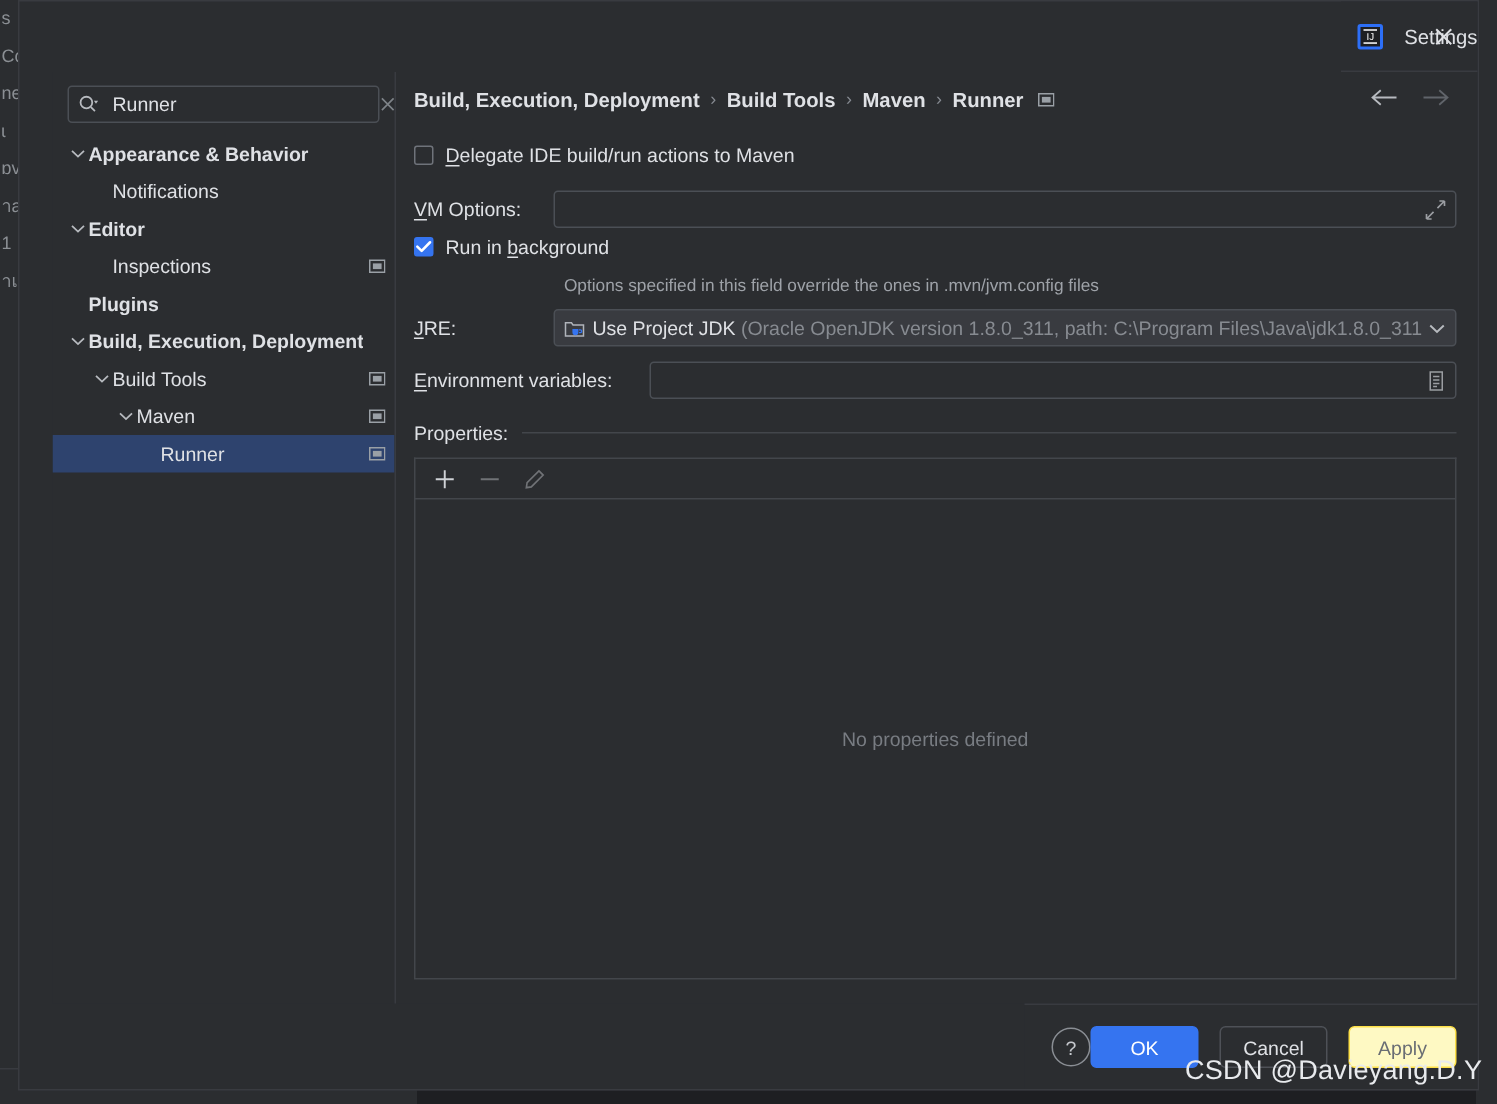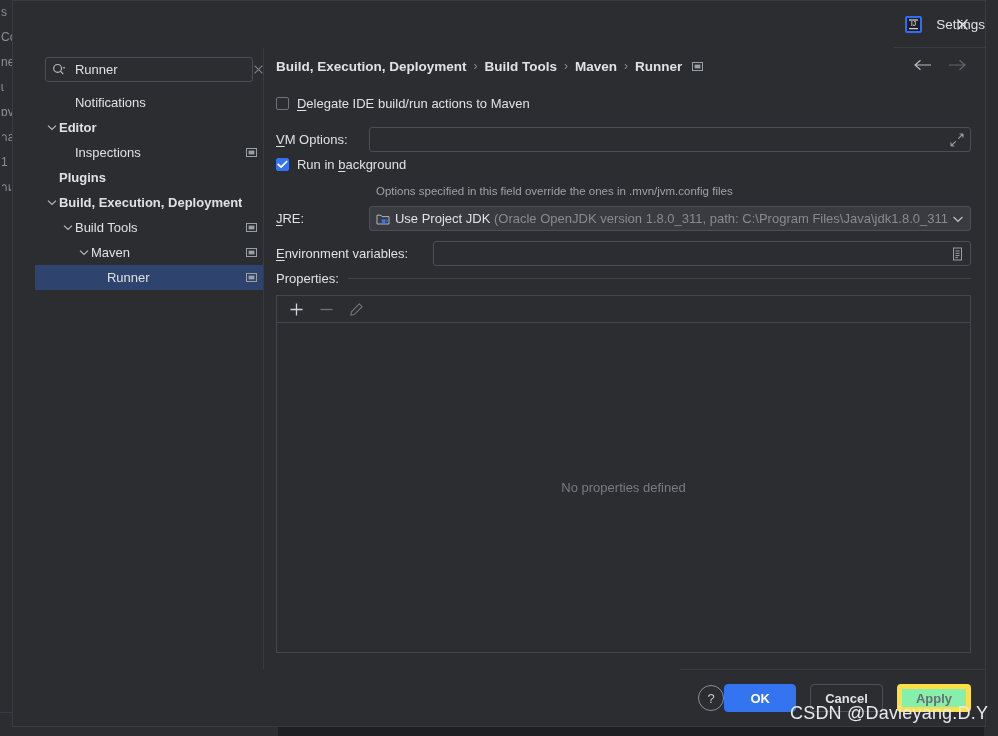--- a/index.html
+++ b/index.html
@@ -94,44 +94,44 @@
   .hint{font-size:11.5px;color:#9ea2a8;margin:6px 0 0 100px;}
 
   .combo{flex:1 1 auto;height:25px;border:1px solid #4b4f55;border-radius:3px;background:#393b40;
     display:flex;align-items:center;box-sizing:border-box;padding:0 6px 0 6px;min-width:0;cursor:pointer;}
   .combo .jdk-icon{flex:0 0 auto;display:flex;align-items:center;margin-right:5px;}
   .combo .combo-text{flex:1 1 auto;white-space:nowrap;overflow:hidden;text-overflow:ellipsis;font-size:13px;}
   .combo .combo-text .primary{color:#dfe1e5;}
   .combo .combo-text .secondary{color:#878b91;}
   .combo .chev{flex:0 0 auto;margin-left:4px;display:flex;align-items:center;}
 
-  .sect-row{display:flex;align-items:center;margin-top:4px;}
+  .sect-row{display:flex;align-items:center;margin-top:14px;}
   .sect-title{font-size:13px;color:#dfe1e5;white-space:nowrap;}
   .sect-line{flex:1 1 auto;height:1px;background:#43464b;margin-left:9px;}
 
   .props-wrap{margin-top:9px;display:flex;flex-direction:column;flex:1 1 auto;min-height:0;}
   .props-toolbar{height:27px;flex:0 0 27px;border:1px solid #43464b;border-bottom:0;background:#2b2d30;
     display:flex;align-items:center;padding-left:8px;gap:6px;box-sizing:border-box;}
   .tb-btn{width:24px;height:22px;display:flex;align-items:center;justify-content:center;border-radius:3px;cursor:pointer;}
   .tb-btn.disabled{opacity:.42;cursor:default;}
   .props-table{flex:1 1 auto;border:1px solid #43464b;background:#2b2d30;display:flex;
     align-items:center;justify-content:center;min-height:0;}
   .empty-text{color:#787c82;font-size:13px;}
 
   
   .bottom-bar{height:56px;flex:0 0 56px;border-top:1px solid #393b40;background:#2b2d30;
     display:flex;align-items:center;padding:0 14px 0 18px;position:relative;}
   .help-btn{width:24px;height:24px;border-radius:50%;border:1px solid #8a8e94;display:flex;
     align-items:center;justify-content:center;font-size:13px;color:#c6c9ce;cursor:pointer;}
-  .btns{margin-left:auto;display:flex;align-items:flex-start;gap:14px;font-weight:bold;}
+  .btns{margin-left:auto;display:flex;align-items:flex-start;gap:14px;}
   .btn{min-width:72px;height:28px;border-radius:4px;font-size:13px;display:flex;
     align-items:center;justify-content:center;box-sizing:border-box;cursor:pointer;padding:0 14px;}
   .btn-default{background:#3574f0;color:#ffffff;border:1px solid #3574f0;}
   .btn-normal{background:#2b2d30;color:#dfe1e5;border:1px solid #4e5157;}
-  .btn-disabled{background:#86efac;color:#6a6e74;border:5px solid #fde047;cursor:default;}
+  .btn-disabled{background:#fef9c3;color:#6a6e74;border:1px solid #fde047;cursor:default;}
 
   
   .watermark{position:absolute;left:790px;top:703px;font-size:18px;color:#e8eaed;
      font-family:"Liberation Sans",sans-serif;white-space:nowrap;letter-spacing:.2px;}
 </style>
 </head>
 <body>
 
 <div id="ide-bg">
   <div class="bg-strip"></div>
@@ -200,20 +200,28 @@
           </span>
           <input class="search-input" type="text" value="Runner" style="">
           <span class="search-clear">
             <svg width="11" height="11" viewBox="0 0 11 11">
               <path d="M1.6 1.6 L9.4 9.4 M9.4 1.6 L1.6 9.4" stroke="#9aa0a6" stroke-width="1.1" fill="none"></path>
             </svg>
           </span>
         </div>
       </div>
       <div class="tree" id="tree">
+          <div class="tree-row" style="padding-left: 10px;">
+            <span class="arrow">
+              <svg width="10" height="7" viewBox="0 0 10 7">
+                <path d="M1 1.6 L5 5.4 L9 1.6" stroke="#b7babf" stroke-width="1.2" fill="none"></path>
+              </svg>
+            </span>
+            <span class="label bold">Appearance &amp; Behavior</span>
+          </div>
           <div class="tree-row" style="padding-left: 26px;">
             <span class="arrow"></span>
             <span class="label">Notifications</span>
           </div>
           <div class="tree-row" style="padding-left: 10px;">
             <span class="arrow">
               <svg width="10" height="7" viewBox="0 0 10 7">
                 <path d="M1 1.6 L5 5.4 L9 1.6" stroke="#b7babf" stroke-width="1.2" fill="none"></path>
               </svg>
             </span>

